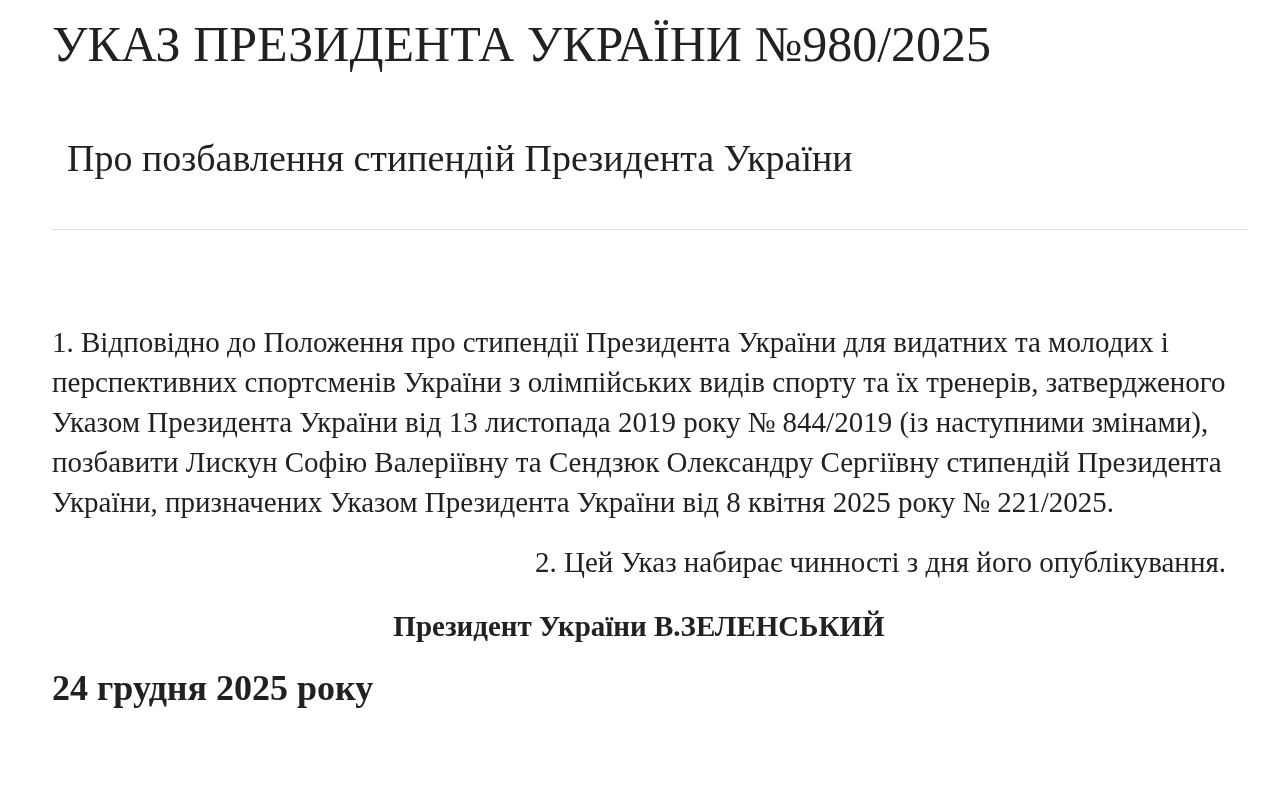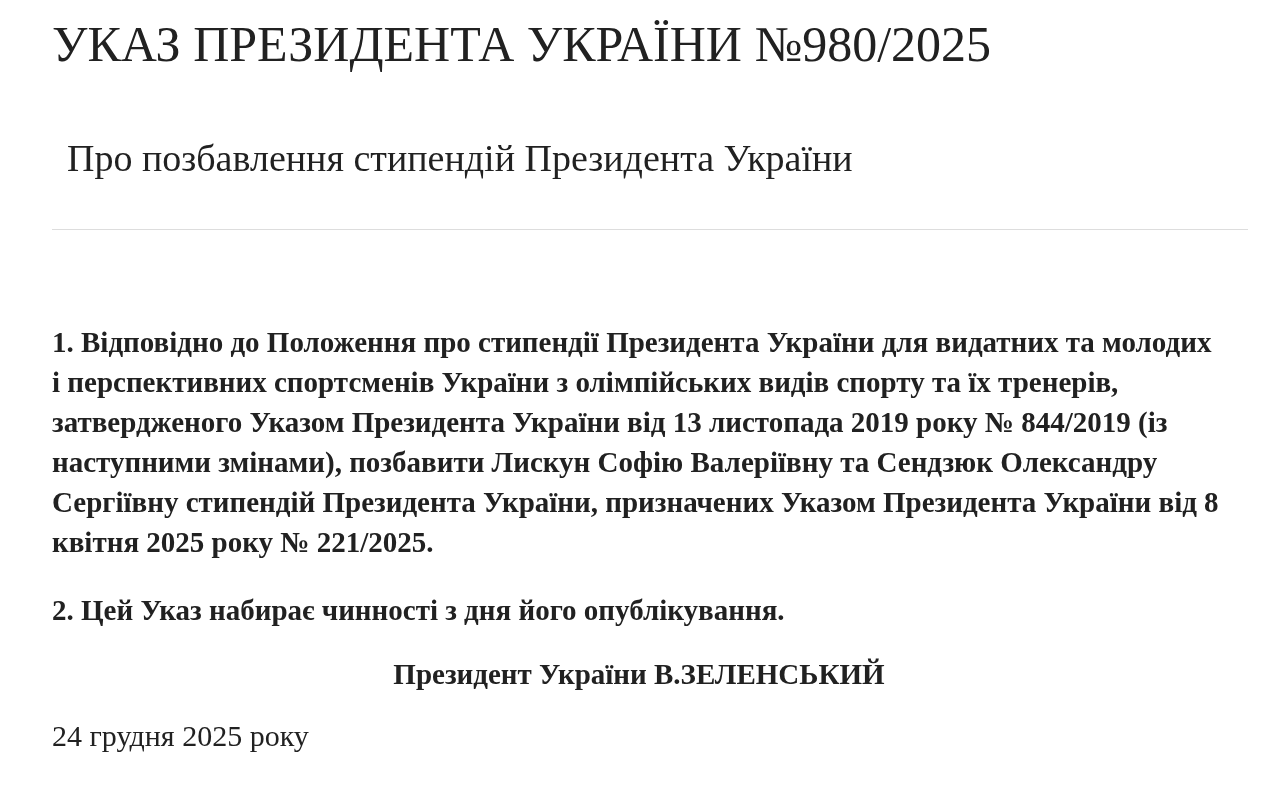--- a/index.html
+++ b/index.html
@@ -43,38 +43,38 @@
     border-top: 1px solid #dddddd;
     width: 1196px;
   }
   .body-text {
     max-width: 1196px;
   }
   .para {
     margin: 0;
     font-size: 29px;
     line-height: 40px;
-    font-weight: 700;
+    font-weight: 400;
     color: #212121;
   }
   .para-1 { margin-top: 92px; }
-  .para-2 { margin-top: 28px; }
+  .para-2 { margin-top: 20px; text-align: right; }
   .signature {
     margin: 24px 0 0 0;
     font-size: 29px;
     line-height: 40px;
     font-weight: 700;
     color: #212121;
     text-align: center;
   }
   .doc-date {
     margin: 22px 0 0 0;
-    font-size: 30px;
+    font-size: 36px;
     line-height: 40px;
-    font-weight: 400;
+    font-weight: 700;
     color: #212121;
   }
 </style>
 </head>
 <body>
 
 <div class="doc">
   <h1 class="doc-title">УКАЗ ПРЕЗИДЕНТА УКРАЇНИ №980/2025</h1>
 
   <h2 class="doc-subtitle">Про позбавлення стипендій Президента України</h2>

